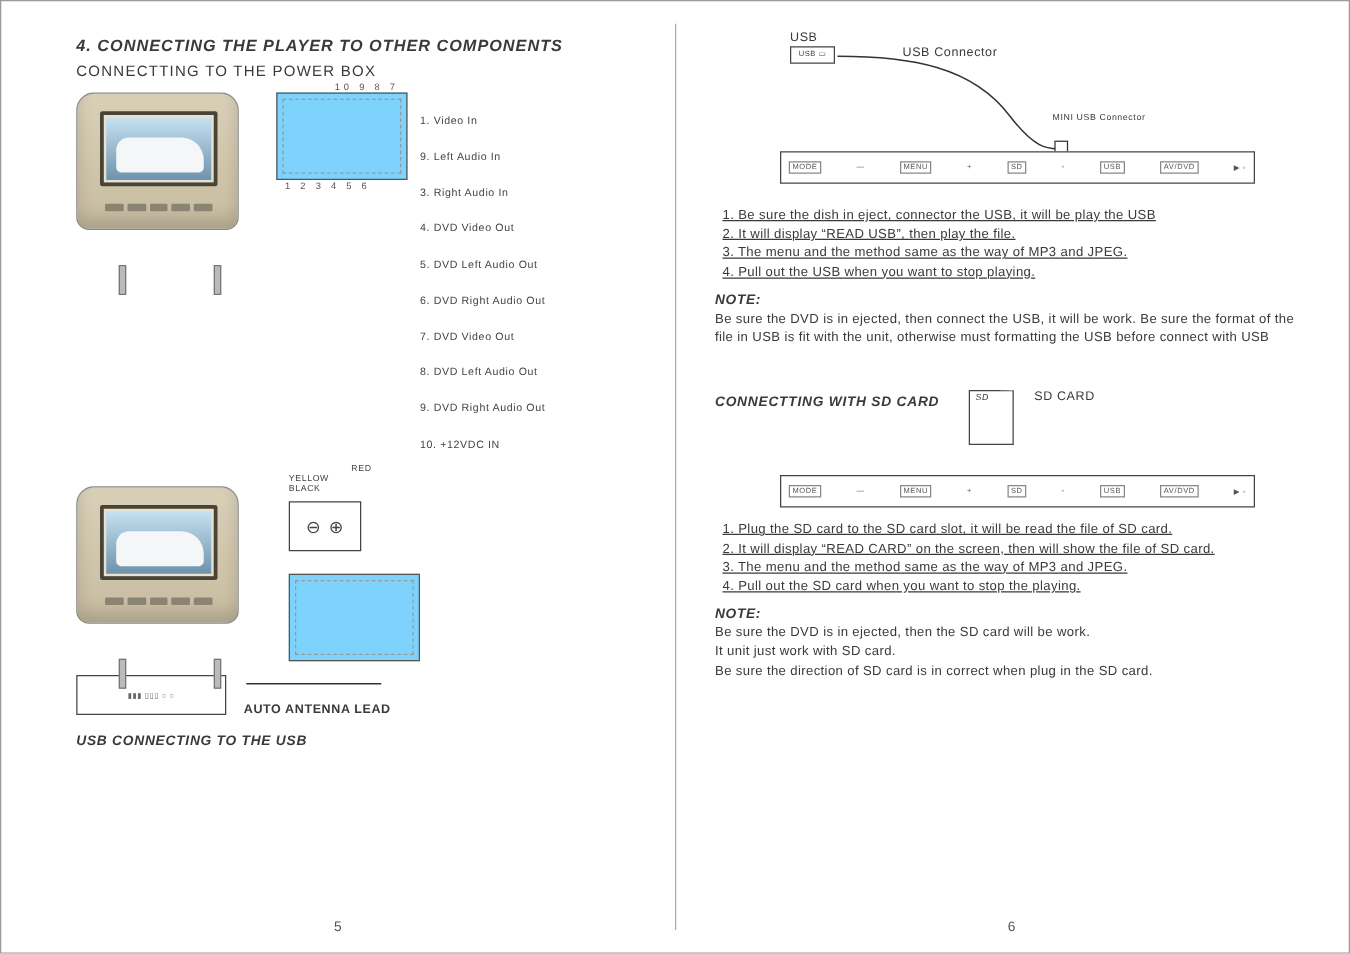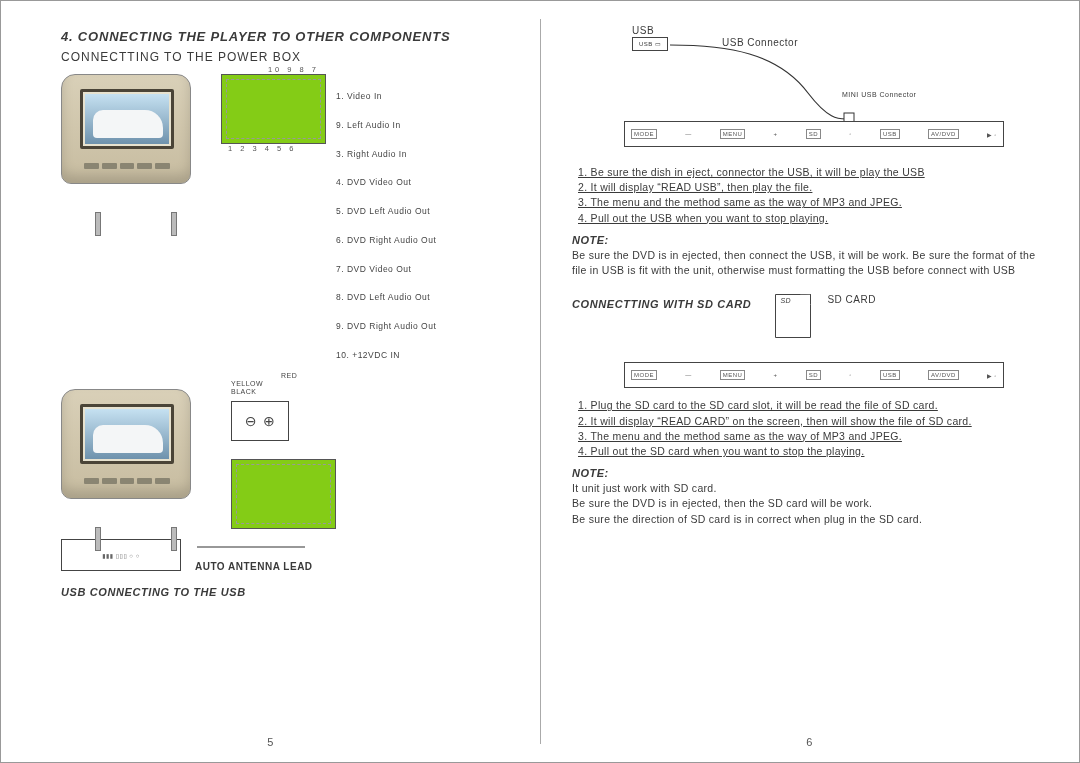--- a/index.html
+++ b/index.html
@@ -106,21 +106,21 @@
   .hr-btn { flex: 1; height: 6px; background: #8a8572; border-radius: 1px; }
   .hr-leg {
     position: absolute; bottom: -22px; width: 6px; height: 24px;
     background: #bbb; border: 1px solid #777;
   }
   .hr-leg.l { left: 34px; } .hr-leg.r { right: 34px; }
   .legend { font-size: 8.5px; line-height: 1.5; color: #444; }
   .legend .row { white-space: nowrap; margin-top: 16px; }
   .power-box {
     width: 105px; height: 70px;
-    border: 1px solid #555; background: #84cc16;
+    border: 1px solid #555; background: #7dd3fc;
     position: relative; font-size: 6px; padding: 4px;
   }
   .power-box .inner { width: 100%; height: 100%; border: 1px dashed #999; }
   .power-box .nums-top { position: absolute; top: -10px; right: 6px; font-size: 7.5px; letter-spacing: 3px; color: #555;}
   .power-box .nums-bot { position: absolute; bottom: -10px; left: 6px; font-size: 7.5px; letter-spacing: 3px; color: #555;}
   .battery {
     width: 58px; height: 40px; border: 1px solid #444; background: #fff;
     display: flex; align-items: center; justify-content: center; gap: 6px;
     font-size: 14px; color: #444;
   }
@@ -293,21 +293,21 @@
     <div class="indent-block">
       <div class="list-item">1. Be sure the dish in eject, connector the USB, it will be play the USB</div>
       <div class="list-item">2.  It will display “READ USB”, then play the file.</div>
       <div class="list-item">3. The menu and the method same as the way of MP3 and JPEG.</div>
       <div class="list-item">4. Pull out the USB when you want to stop playing.</div>
     </div>
 
     <div class="note-label">NOTE:</div>
     <div class="body-text">   Be sure the DVD is in ejected, then connect the USB, it will be work. Be sure the format of the file in USB is fit with the unit, otherwise must formatting the USB before connect with USB</div>
 
-    <div style="display:flex; align-items:flex-start; gap:24px; margin-top:10px;">
+    <div style="display:flex; align-items:flex-start; gap:24px; margin-top:28px;">
       <div class="subheading" style="flex:0 0 auto;">CONNECTTING WITH SD CARD</div>
       <div class="sd-block">
         <div class="sd-card">
           <div style="position:absolute; top:2px; left:4px; font-size:7px; font-style:italic;">SD</div>
         </div>
         <div class="sd-label">SD CARD</div>
       </div>
     </div>
 
     <div class="device-panel2">
@@ -323,19 +323,19 @@
     </div>
 
     <div class="indent-block">
       <div class="list-item">1. Plug the SD card to the SD card slot, it will be read the file of SD card.</div>
       <div class="list-item">2.  It will display “READ CARD” on the screen, then will show the file of SD card.</div>
       <div class="list-item">3. The menu and the method same as the way of MP3 and JPEG.</div>
       <div class="list-item">4. Pull out the SD card when you want to stop the playing.</div>
     </div>
 
     <div class="note-label">NOTE:</div>
+    <div class="body-text">Be sure the DVD is in ejected, then the SD card will be work.</div>
     <div class="body-text">It unit just work with SD card.</div>
-    <div class="body-text">Be sure the DVD is in ejected, then the SD card will be work.</div>
     <div class="body-text">Be sure the direction of SD card is in correct when plug in the SD card.</div>
 
     <div class="page-num">6</div>
   </div>
 </div>
 
 </body></html>

